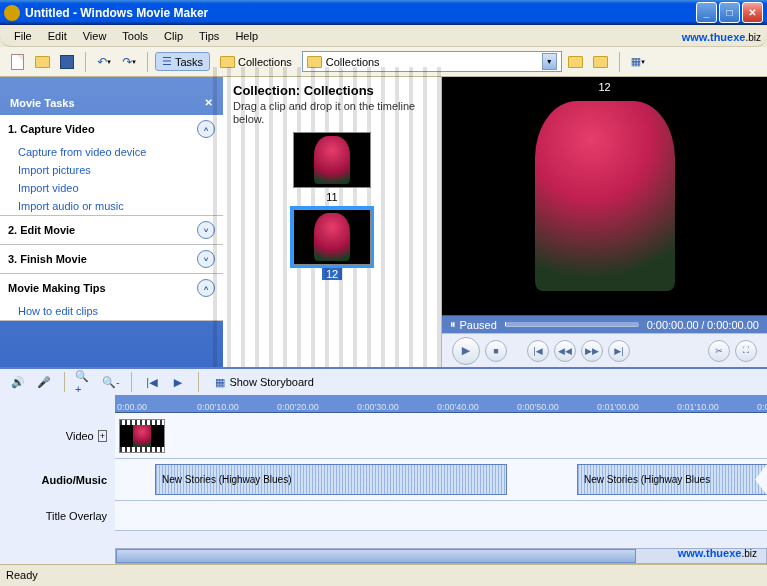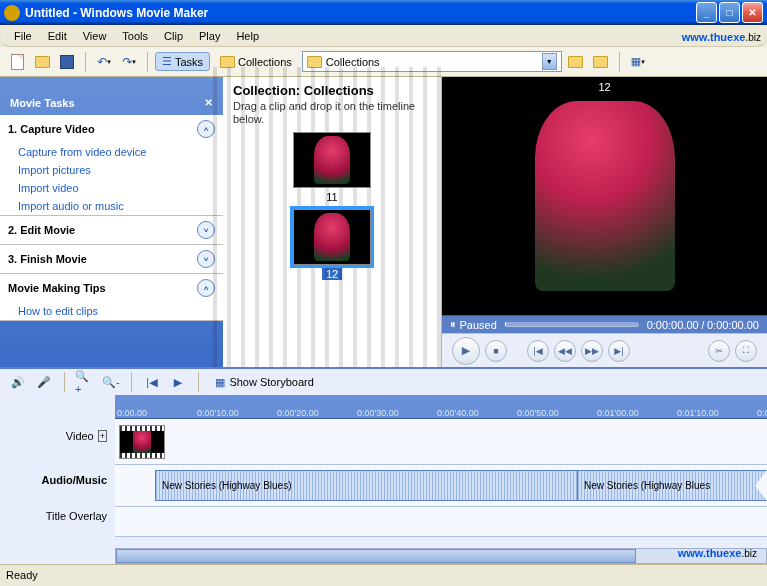--- a/index.html
+++ b/index.html
@@ -71,33 +71,33 @@
 .tl-tb-btn { width:20px; height:20px; display:flex; align-items:center; justify-content:center; cursor:pointer; color:#2a5aa8; }
 .tl-storyboard-btn { display:flex; align-items:center; gap:4px; padding:1px 6px; cursor:pointer; }
 .tl-body { flex:1; display:flex; }
 .tl-labels { width:115px; display:flex; flex-direction:column; }
 .tl-ruler { height:18px; }
 .tl-track-label { display:flex; align-items:center; justify-content:flex-end; padding-right:8px; font-size:11px; }
 .tl-track-label.video { height:46px; }
 .tl-track-label.audio { height:42px; font-weight:bold; }
 .tl-track-label.title { height:30px;margin-left:6px; }
 .tl-tracks { flex:1; position:relative; overflow:hidden; }
-.ruler { height:24px; background:#6890d8; color:#d8e4f7; font-size:9px; display:flex; align-items:center; position:relative; border-bottom:1px solid #3a5a9a; }
+.ruler { height:18px; background:#6890d8; color:#d8e4f7; font-size:9px; display:flex; align-items:center; position:relative; border-bottom:1px solid #3a5a9a; }
 .ruler .tick { position:absolute; bottom:0; font-size:9px; }
 .track { position:relative; border-bottom:1px solid #b0c0e0; }
 .track.video { height:46px; background:#f5f8ff; }
 .track.video .filmstrip { position:absolute; top:6px; left:4px; height:34px; width:46px; background:#000; border:1px solid #888; display:flex; align-items:center; justify-content:center; }
 .track.video .filmstrip::before,.track.video .filmstrip::after { content:''; position:absolute; left:0; right:0; height:5px; background:repeating-linear-gradient(90deg,#333 0 2px,#fff 2px 5px); }
 .track.video .filmstrip::before { top:0; } .track.video .filmstrip::after { bottom:0; }
 .track.video .filmstrip .mini-flower { width:18px; height:22px; background:radial-gradient(circle at 50% 30%,#e63d6b 0%,#a01040 60%,#104020 90%); }
 .track.audio { height:42px; background:#f5f8ff; }
 .audio-clip { position:absolute; top:5px; bottom:5px; background:#cfe0f7; border:1px solid #5b7fc7; display:flex; align-items:center; }
 .audio-clip .wave { position:absolute; inset:0; background:repeating-linear-gradient(90deg,#5b7fc7 0 1px, transparent 1px 3px); opacity:0.45; }
 .audio-clip .clip-label { position:relative; z-index:1; padding-left:6px; font-size:10px; white-space:nowrap; }
-.audio-clip.c1 { left:40px; width:476px; }
+.audio-clip.c1 { left:40px; width:352px; }
 .audio-clip.c2 { left:462px; right:0; clip-path:polygon(0 0,100% 0,calc(100% - 12px) 50%,100% 100%,0 100%); }
 .track.title { height:30px; background:#f5f8ff; }
 .tl-hscroll { height:16px; display:flex; }
 .tl-hscroll .track-pad { width:115px; }
 .tl-hscroll .scroll-trough { flex:1; background:#d6e0f2; border:1px solid #a0b0d0; position:relative; }
 .tl-hscroll .scroll-thumb { position:absolute; top:0; bottom:0; left:0; width:80%; background:linear-gradient(#c7d7f0,#96b3e0); border:1px solid #6f90c8; }
 .brand-bottom { position:absolute; right:10px; bottom:2px; font-size:18px; font-weight:bold; color:#0054e3; }
 .brand-bottom .biz { font-size:10px; color:#000; font-weight:normal; }
 
 
@@ -122,21 +122,21 @@
     <div class="win-btn close-b">✕</div>
   </div>
 </div>
 
 <div class="menubar">
   <div class="menu-item">File</div>
   <div class="menu-item">Edit</div>
   <div class="menu-item">View</div>
   <div class="menu-item">Tools</div>
   <div class="menu-item">Clip</div>
-  <div class="menu-item">Play</div>
+  <div class="menu-item">Tips</div>
   <div class="menu-item">Help</div>
   <div class="brand"><span>www.thuexe</span><span class="biz">.biz</span></div>
 </div>
 
 <div class="toolbar">
   <div class="tb-btn">
       <span class="blank-doc"></span>
     </div>
   <div class="tb-btn">
       <span class="folder-ico"></span>

